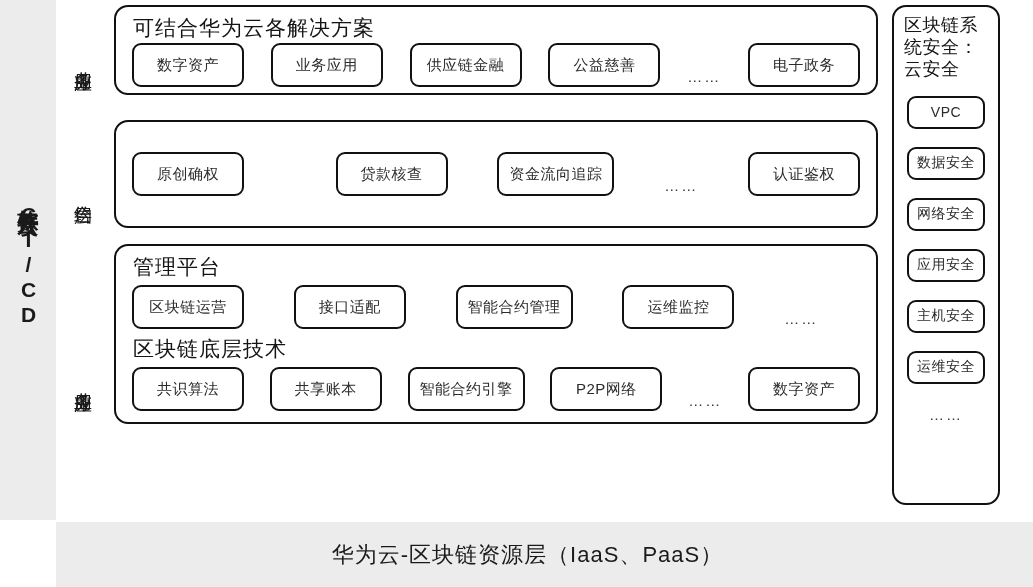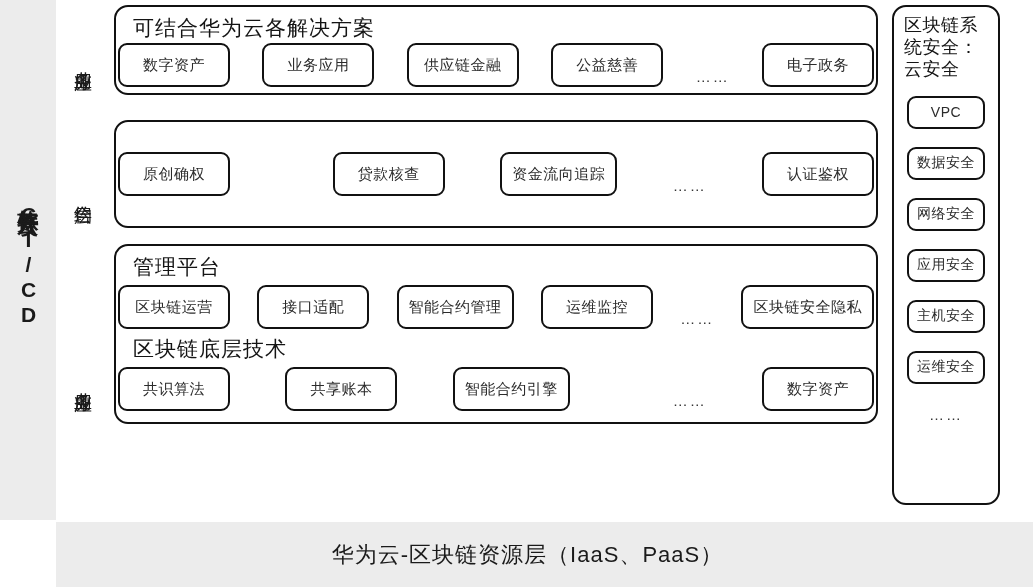--- a/index.html
+++ b/index.html
@@ -101,21 +101,21 @@
     line-height: 1.1;
   }
   .panel-title.sub {
     padding-top: 8px;
   }
 
   
   .chip-row {
     display: flex;
     align-items: flex-end;
-    padding: 0 2px;
+    padding: 0 16px;
     margin-top: 7px;
     gap: 8px;
   }
   .chip {
     border: 2.2px solid #111111;
     border-radius: 9px;
     background: #ffffff;
     box-sizing: border-box;
     height: 44px;
     display: flex;
@@ -276,31 +276,31 @@
         <div class="chip">区块链运营</div>
         <div class="chip-gap"></div>
         <div class="chip">接口适配</div>
         <div class="chip-gap"></div>
         <div class="chip">智能合约管理</div>
         <div class="chip-gap"></div>
         <div class="chip">运维监控</div>
         <div class="chip-gap"></div>
         <div class="ellipsis">……</div>
         <div class="chip-gap"></div>
-        <div class="chip">区块链安全隐私</div>
       </div>
 
       <div class="panel-title sub">区块链底层技术</div>
       <div class="chip-row">
         <div class="chip">共识算法</div>
         <div class="chip-gap"></div>
         <div class="chip">共享账本</div>
         <div class="chip-gap"></div>
         <div class="chip">智能合约引擎</div>
         <div class="chip-gap"></div>
+        <div class="chip">P2P网络</div>
         <div class="chip-gap"></div>
         <div class="ellipsis">……</div>
         <div class="chip-gap"></div>
         <div class="chip">数字资产</div>
       </div>
     </div>
   </div>
 
   <div class="sec-col">
     <div class="sec-title">区块链系

